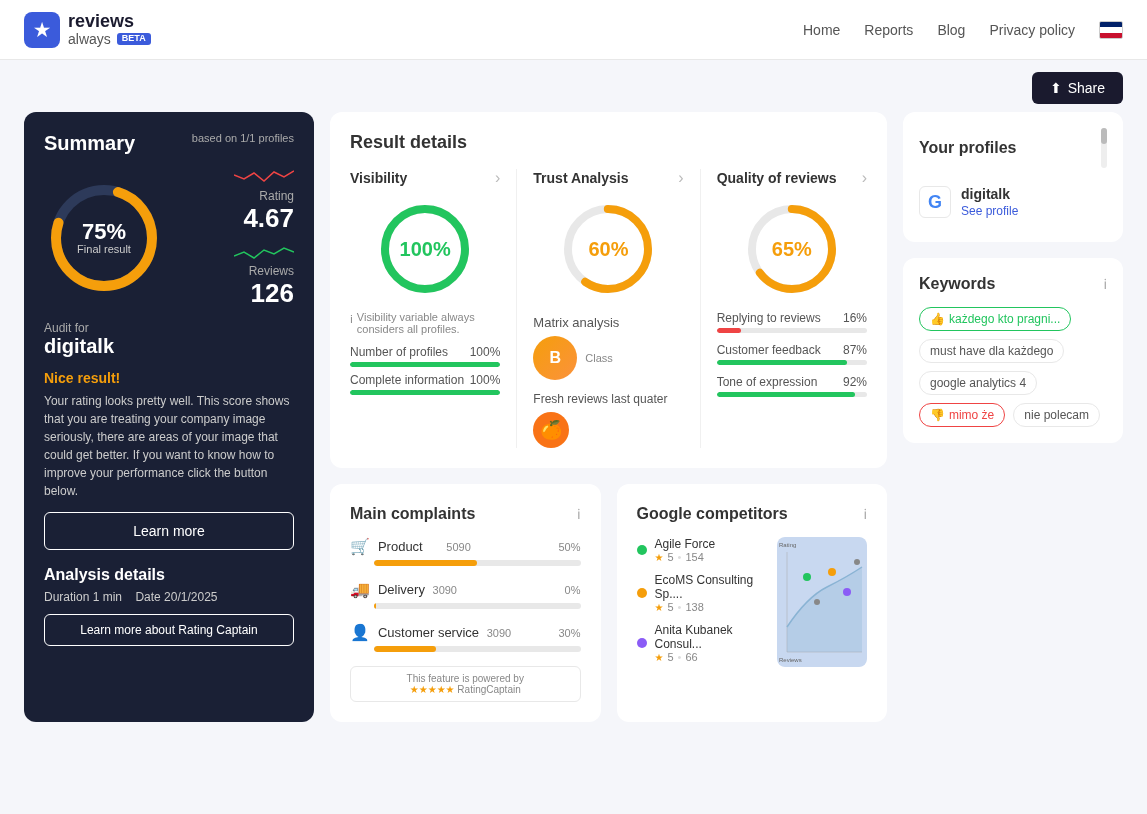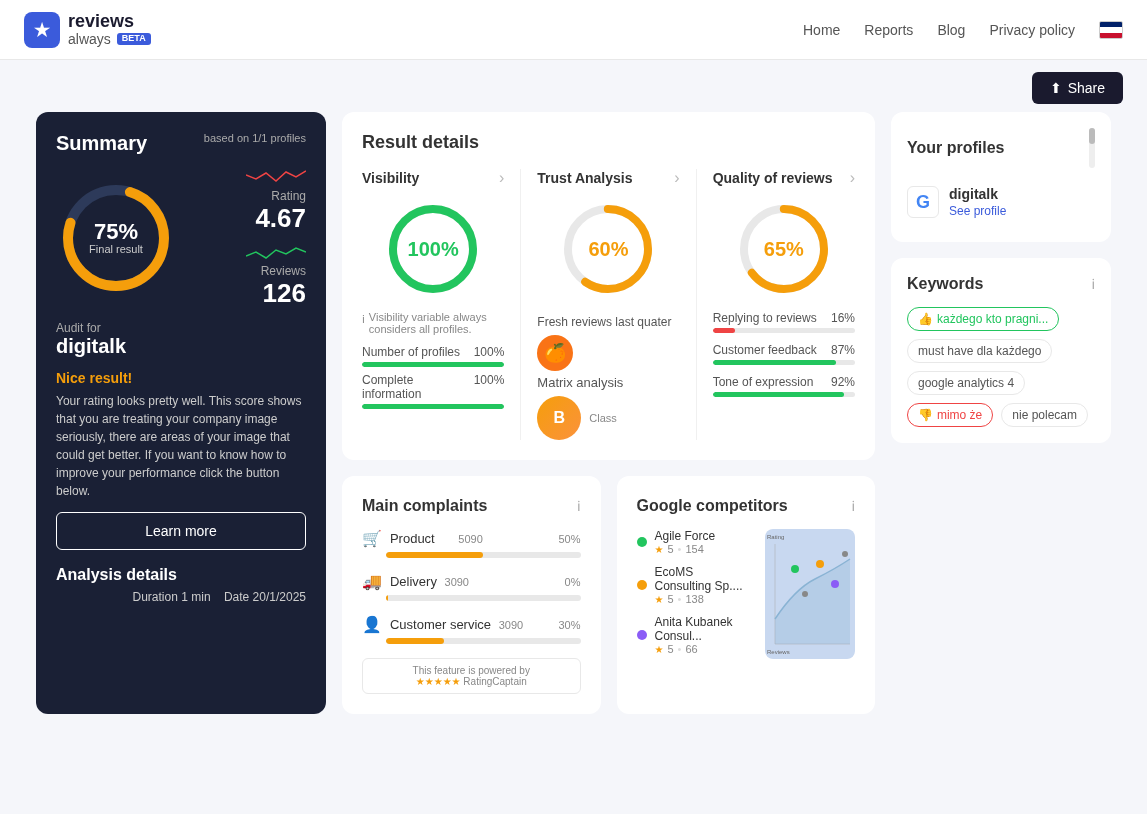--- a/index.html
+++ b/index.html
@@ -15,21 +15,21 @@
     .beta-badge { background: #3b5bdb; color: white; font-size: 9px; padding: 1px 5px; border-radius: 3px; font-weight: 600; }
     .nav { display: flex; align-items: center; gap: 24px; }
     .nav a { text-decoration: none; color: #555; font-size: 14px; }
     .flag { width: 24px; height: 18px; background: linear-gradient(180deg, #012169 33%, #fff 33%, #fff 66%, #c8102e 66%); border-radius: 2px; position: relative; overflow: hidden; border: 1px solid #ccc; }
 
     
     .share-area { display: flex; justify-content: flex-end; padding: 12px 24px 8px; }
     .share-btn { background: #1a1a2e; color: white; border: none; padding: 8px 18px; border-radius: 6px; cursor: pointer; font-size: 14px; display: flex; align-items: center; gap: 6px; }
 
     
-    .main { display: grid; grid-template-columns: 290px 1fr 220px; gap: 16px; padding: 0 36px 24px; }
+    .main { display: grid; grid-template-columns: 290px 1fr 220px; gap: 16px; padding: 0 24px 24px; }
 
     
     .summary-panel { background: #1a2035; color: white; border-radius: 12px; padding: 20px; display: flex; flex-direction: column; gap: 12px; }
     .summary-title { font-size: 20px; font-weight: 700; }
     .gauge-area { display: flex; align-items: center; justify-content: space-between; }
     .gauge-container { position: relative; width: 120px; height: 120px; }
     .gauge-svg { width: 120px; height: 120px; }
     .gauge-text { position: absolute; top: 50%; left: 50%; transform: translate(-50%, -50%); text-align: center; }
     .gauge-percent { font-size: 22px; font-weight: 700; color: #fff; line-height: 1; }
     .gauge-label { font-size: 11px; color: #ccc; }
@@ -38,21 +38,21 @@
     .rating-value { font-size: 26px; font-weight: 700; color: #fff; }
     .reviews-value { font-size: 26px; font-weight: 700; color: #fff; }
     .mini-chart { width: 60px; height: 20px; }
     .audit-for { font-size: 12px; color: #aaa; }
     .audit-name { font-size: 20px; font-weight: 700; color: #fff; }
     .nice-result { color: #f59e0b; font-weight: 700; font-size: 14px; }
     .result-text { font-size: 12px; color: #ccc; line-height: 1.5; }
     .learn-more-btn { background: transparent; border: 1.5px solid #fff; color: #fff; padding: 10px; border-radius: 6px; cursor: pointer; font-size: 14px; text-align: center; }
     .analysis-details { margin-top: 4px; }
     .analysis-title { font-size: 16px; font-weight: 600; color: #fff; margin-bottom: 6px; }
-    .analysis-meta { font-size: 12px; color: #aaa; margin-bottom: 10px; text-align: right; }
+    .analysis-meta { font-size: 12px; color: #aaa; margin-bottom: 10px; }
     .analysis-meta span { font-weight: 500; color: #ccc; }
     .learn-captain-btn { background: transparent; border: 1.5px solid #fff; color: #fff; padding: 8px; border-radius: 6px; cursor: pointer; font-size: 12px; text-align: center; width: 100%; }
 
     
     .result-details { background: #fff; border-radius: 12px; padding: 20px; margin-bottom: 16px; }
     .section-title { font-size: 18px; font-weight: 700; margin-bottom: 16px; }
     .circle-gauge { position: relative; width: 100px; height: 100px; }
     .circle-text { position: absolute; top: 50%; left: 50%; transform: translate(-50%, -50%); font-size: 20px; font-weight: 700; }
     .green-text { color: #22c55e; }
     .orange-text { color: #f59e0b; }
@@ -216,20 +216,21 @@
 
     <div class="analysis-details">
       <div class="analysis-title">Analysis details</div>
       <div class="analysis-meta">
         <span>Duration</span>
         <span>1 min</span>
         &nbsp;&nbsp;
         <span>Date</span>
         <span>20/1/2025</span>
       </div>
+      <button class="learn-captain-btn">Learn more about Rating Captain</button>
     </div>
   </div>
 
   <div>
 
     <div class="result-details">
       <div class="section-title">Result details</div>
 
       <div class="metrics-row">
 
@@ -280,30 +281,30 @@
           </div>
           <div style="display:flex; justify-content:center; margin-bottom:16px;">
             <div class="circle-gauge">
               <svg width="100" height="100" viewBox="0 0 100 100">
                 <circle cx="50" cy="50" r="40" fill="none" stroke="#e8e8e8" stroke-width="8"></circle>
                 <circle cx="50" cy="50" r="40" fill="none" stroke="#f59e0b" stroke-width="8" stroke-dasharray="150 101" stroke-dashoffset="63" stroke-linecap="round"></circle>
               </svg>
               <div class="circle-text orange-text">60%</div>
             </div>
           </div>
-          <div style="margin-top:12px;">
-            <div class="fresh-label" style="font-size:12px;color:#555;margin-bottom:6px;">Fresh reviews last quater</div>
-            <div class="fresh-icon" style="width:36px;height:36px;border-radius:50%;background:#f97316;display:flex;align-items:center;justify-content:center;color:white;font-size:18px;">🍊</div>
-          </div>
           <div style="margin-top:4px;">
             <div class="matrix-label" style="font-size:13px;color:#555;margin-bottom:6px;">Matrix analysis</div>
             <div class="b-class-container">
               <div class="b-class-badge">B</div>
               <span class="class-label">Class</span>
             </div>
+          </div>
+          <div style="margin-top:12px;">
+            <div class="fresh-label" style="font-size:12px;color:#555;margin-bottom:6px;">Fresh reviews last quater</div>
+            <div class="fresh-icon" style="width:36px;height:36px;border-radius:50%;background:#f97316;display:flex;align-items:center;justify-content:center;color:white;font-size:18px;">🍊</div>
           </div>
         </div>
 
         <div class="qual-col">
           <div class="col-header">
             <span class="col-title">Quality of reviews</span>
             <button class="chevron-btn">›</button>
           </div>
           <div style="display:flex; justify-content:center; margin-bottom:12px;">
             <div class="circle-gauge">

